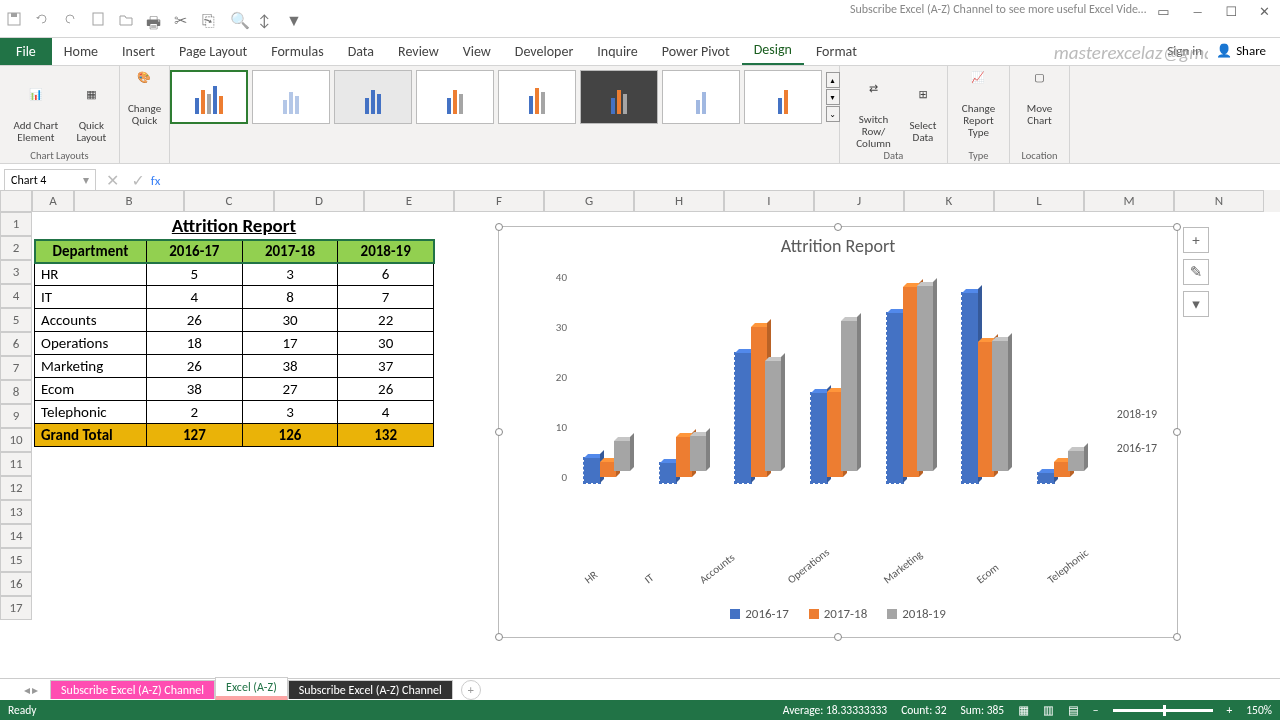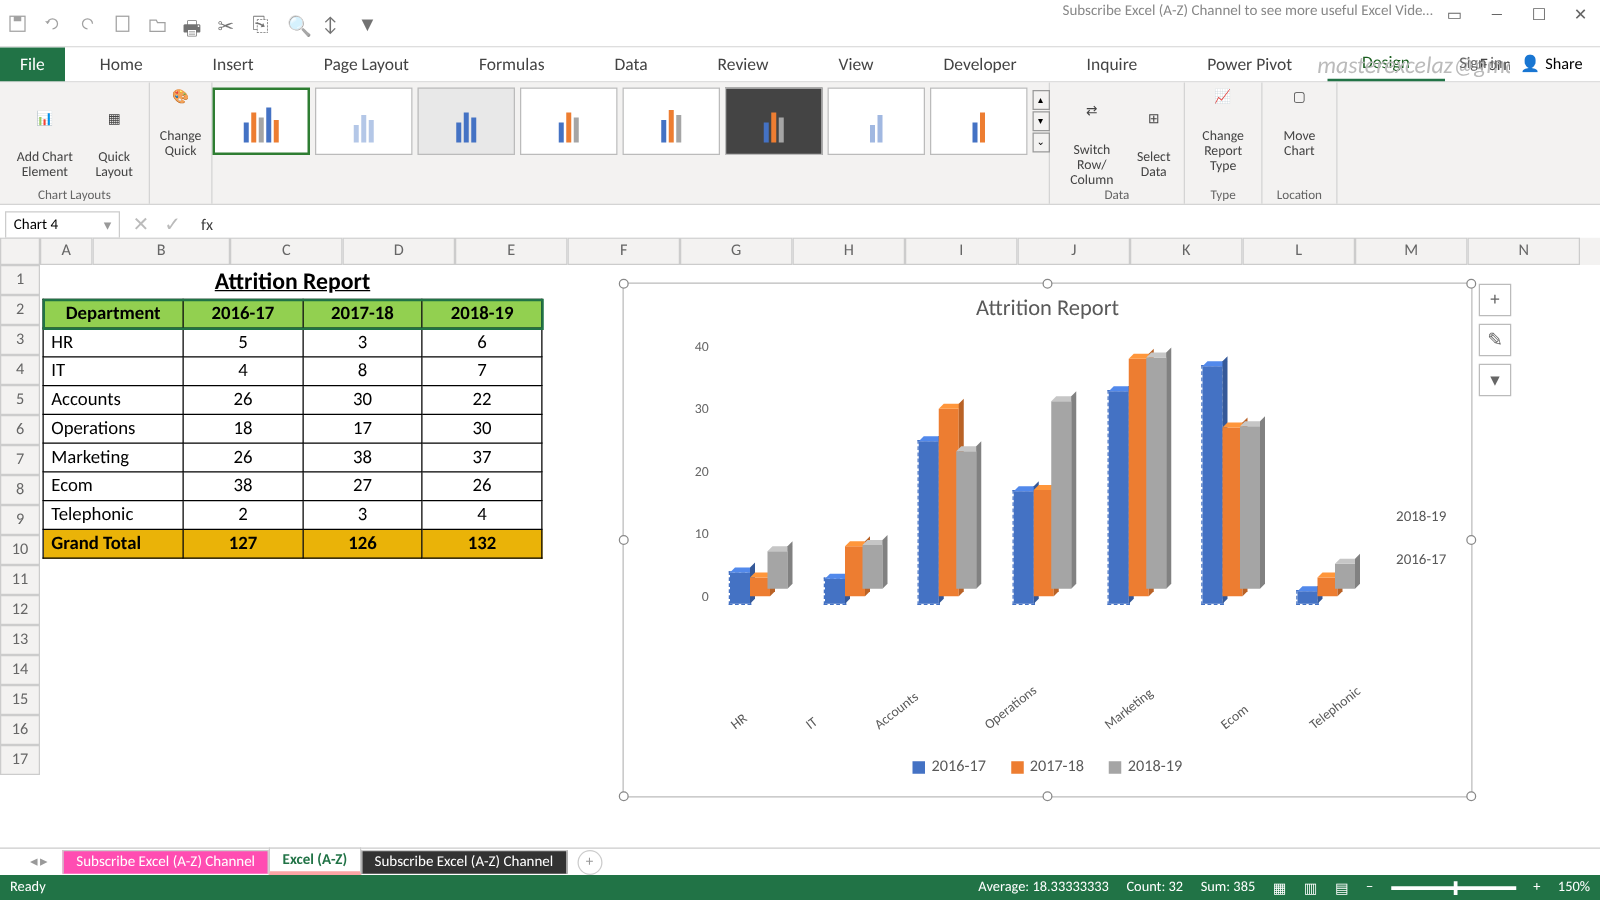--- a/index.html
+++ b/index.html
@@ -6,21 +6,21 @@
 body{width:1280px;height:720px;background:#fff;overflow:hidden;position:relative}
 
 
 .qat{height:38px;background:#fff;border-bottom:1px solid #d4d4d4;display:flex;align-items:center;padding:0 6px;gap:12px}
 .qat-item{width:16px;height:16px;opacity:.55}
 .qat-item svg{width:100%;height:100%}
 
 
 .ribbon-tabs{height:28px;background:#fff;display:flex;align-items:flex-end;border-bottom:1px solid #d4d4d4;position:relative}
 .file-tab{background:#217346;color:#fff;padding:5px 16px;font-size:14px}
-.tab{padding:5px 28px;font-size:14px;color:#444;cursor:pointer}
+.tab{padding:5px 12px;font-size:14px;color:#444;cursor:pointer}
 .chart-tools-wrap{position:absolute;left:722px;top:-38px;width:136px;height:38px;background:linear-gradient(#e8f5e9,#c8e6c9);display:flex;align-items:center;justify-content:center;color:#444;font-size:12px;border-top:2px solid #2e7d32}
 .design-tab{color:#1b5e20;border-bottom:2px solid #217346}
 .right-info{position:absolute;right:10px;top:-36px;font-size:12px;color:#888;width:420px;white-space:nowrap;overflow:hidden}
 .watermark{position:absolute;right:20px;top:3px;font-size:19px;color:#bbb;font-style:italic}
 .share-btn{position:absolute;right:6px;top:3px;background:#fff;padding:2px 8px;font-size:13px;display:flex;align-items:center;gap:4px}
 .signin{position:absolute;right:78px;top:5px;font-size:13px;color:#666}
 
 
 .ribbon-body{height:98px;background:#f3f2f1;border-bottom:1px solid #d4d4d4;display:flex;position:relative}
 .rgroup{border-right:1px solid #d4d4d4;padding:4px 6px 0;display:flex;flex-direction:column;align-items:center;height:100%}
@@ -34,21 +34,21 @@
 .cstyle.dark{background:#444}
 .mini-bars{display:flex;align-items:flex-end;gap:2px;height:34px}
 .mini-bars span{width:4px;background:#4472C4}
 .gallery-more{width:14px;display:flex;flex-direction:column;gap:1px}
 .gallery-more div{height:16px;border:1px solid #999;font-size:8px;display:flex;align-items:center;justify-content:center}
 
 
 .fbar{height:33px;background:#fff;border-bottom:1px solid #d4d4d4;display:flex;align-items:center}
 .namebox{width:92px;height:22px;border:1px solid #ccc;margin:0 4px;padding:0 6px;font-size:12px;display:flex;align-items:center;justify-content:space-between}
 .fbar-sep{color:#ccc;margin:0 6px}
-.fx{color:#404040;margin-left:10px;font-size:13px}
+.fx{color:#3b82f6;font-size:13px}
 
 
 .grid-area{position:absolute;top:190px;left:0;right:0;bottom:42px;overflow:hidden}
 .col-headers{display:flex;height:22px;background:#f3f2f1}
 .corner{width:32px;border:1px solid #ccc;background:#f3f2f1}
 .ch{border:1px solid #ccc;text-align:center;font-size:13px;color:#666;line-height:20px;background:#f3f2f1}
 .chA{width:42px}.chB{width:110px}.chC{width:90px}.chD{width:90px}.chE{width:90px}
 .chW{width:90px}
 .rows{position:relative}
 .row{display:flex;height:24px}
@@ -91,21 +91,21 @@
 
 
 .side-btns{position:absolute;right:-32px;top:0;display:flex;flex-direction:column;gap:6px}
 .side-btn{width:26px;height:26px;background:#fff;border:1px solid #bbb;display:flex;align-items:center;justify-content:center;font-size:15px;color:#666;cursor:pointer}
 
 
 .sheet-tabs{position:absolute;bottom:20px;left:0;right:0;height:22px;background:#fff;border-top:1px solid #ccc;display:flex;align-items:center;padding-left:24px;font-size:12px}
 .sheet-nav{display:flex;gap:2px;margin-right:12px;color:#999}
 .st{padding:2px 10px;border:1px solid #ccc;border-bottom:none;cursor:pointer}
 .st.pink{background:#ff4db2;color:#fff}
-.st.active{background:#fff;color:#217346;font-weight:bold;border-bottom:4px solid #fca5a5}
+.st.active{background:#fff;color:#217346;font-weight:normal;border-bottom:6px solid #fca5a5}
 .st.dark{background:#333;color:#fff}
 .st-add{width:20px;height:20px;border:1px solid #ccc;border-radius:50%;display:flex;align-items:center;justify-content:center;margin-left:8px;color:#999}
 
 
 .status{position:absolute;bottom:0;left:0;right:0;height:20px;background:#217346;color:#fff;font-size:11.5px;display:flex;align-items:center;padding:0 8px;justify-content:space-between}
 .status-right{display:flex;gap:14px;align-items:center}
 .zoom-slider{width:100px;height:3px;background:#fff;position:relative}
 .zoom-slider::after{content:'';position:absolute;left:50%;top:-4px;width:3px;height:11px;background:#fff}
 
 .win-btns{position:absolute;right:4px;top:4px;display:flex;gap:10px;color:#666;font-size:13px}

